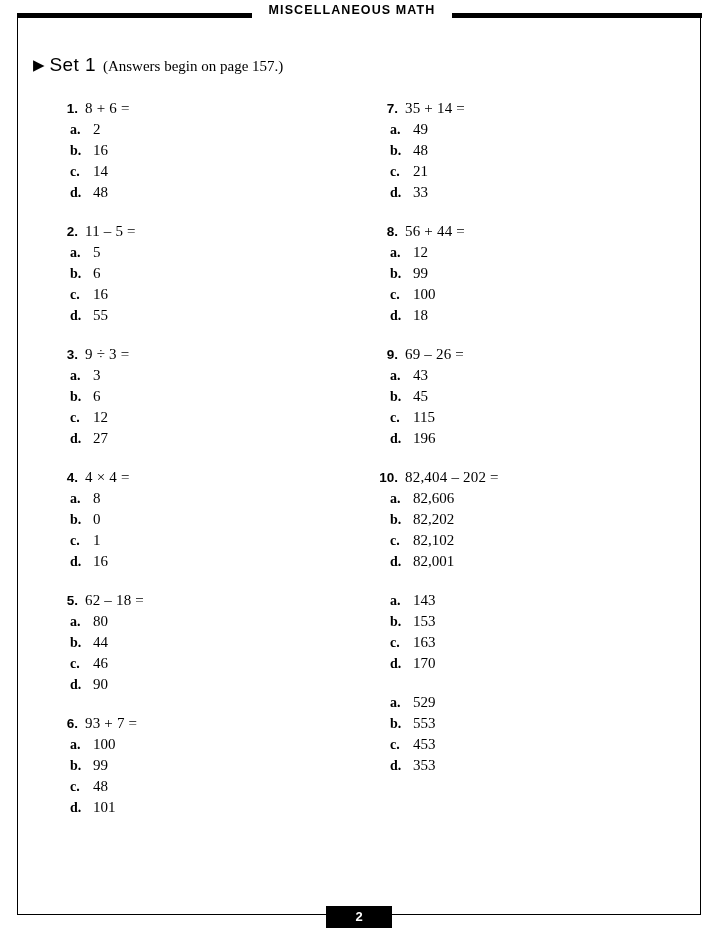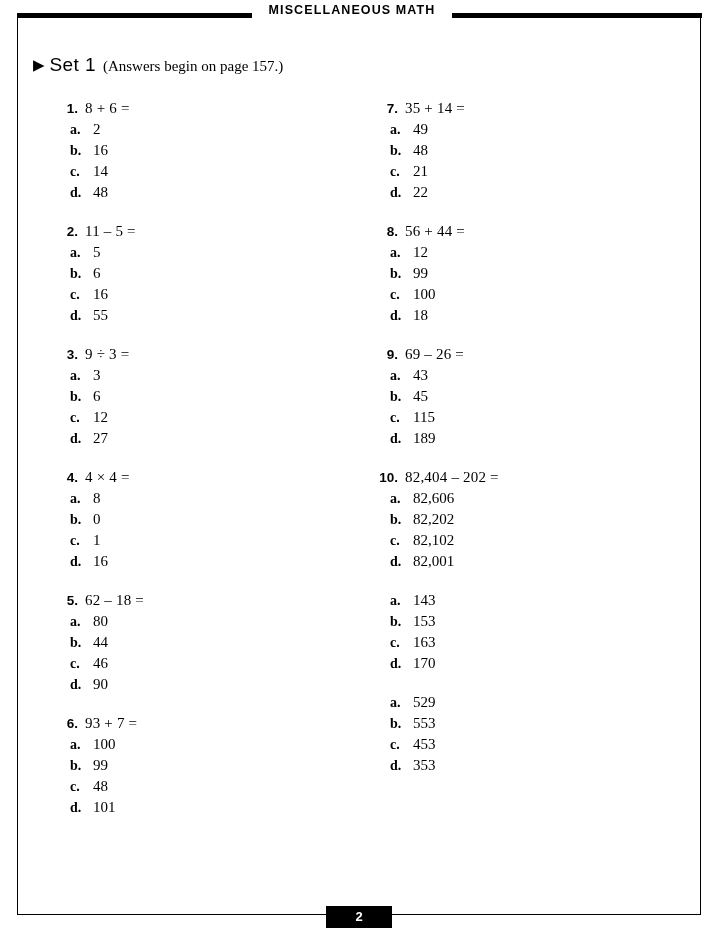--- a/index.html
+++ b/index.html
@@ -319,21 +319,21 @@
       <div class="choice">
         <span class="choice-letter">b.</span>
         <span class="choice-value">48</span>
       </div>
       <div class="choice">
         <span class="choice-letter">c.</span>
         <span class="choice-value">21</span>
       </div>
       <div class="choice">
         <span class="choice-letter">d.</span>
-        <span class="choice-value">22</span>
+        <span class="choice-value">33</span>
       </div>
     </div>
     <div class="question">
       <div class="question-stem">
         <span class="question-number">8.</span>
         <span class="question-text">56 + 44 =</span>
       </div>
       <div class="choice">
         <span class="choice-letter">a.</span>
         <span class="choice-value">12</span>
@@ -363,21 +363,21 @@
       <div class="choice">
         <span class="choice-letter">b.</span>
         <span class="choice-value">45</span>
       </div>
       <div class="choice">
         <span class="choice-letter">c.</span>
         <span class="choice-value">115</span>
       </div>
       <div class="choice">
         <span class="choice-letter">d.</span>
-        <span class="choice-value">189</span>
+        <span class="choice-value">196</span>
       </div>
     </div>
     <div class="question">
       <div class="question-stem">
         <span class="question-number">10.</span>
         <span class="question-text">82,404 – 202 =</span>
       </div>
       <div class="choice">
         <span class="choice-letter">a.</span>
         <span class="choice-value">82,606</span>

